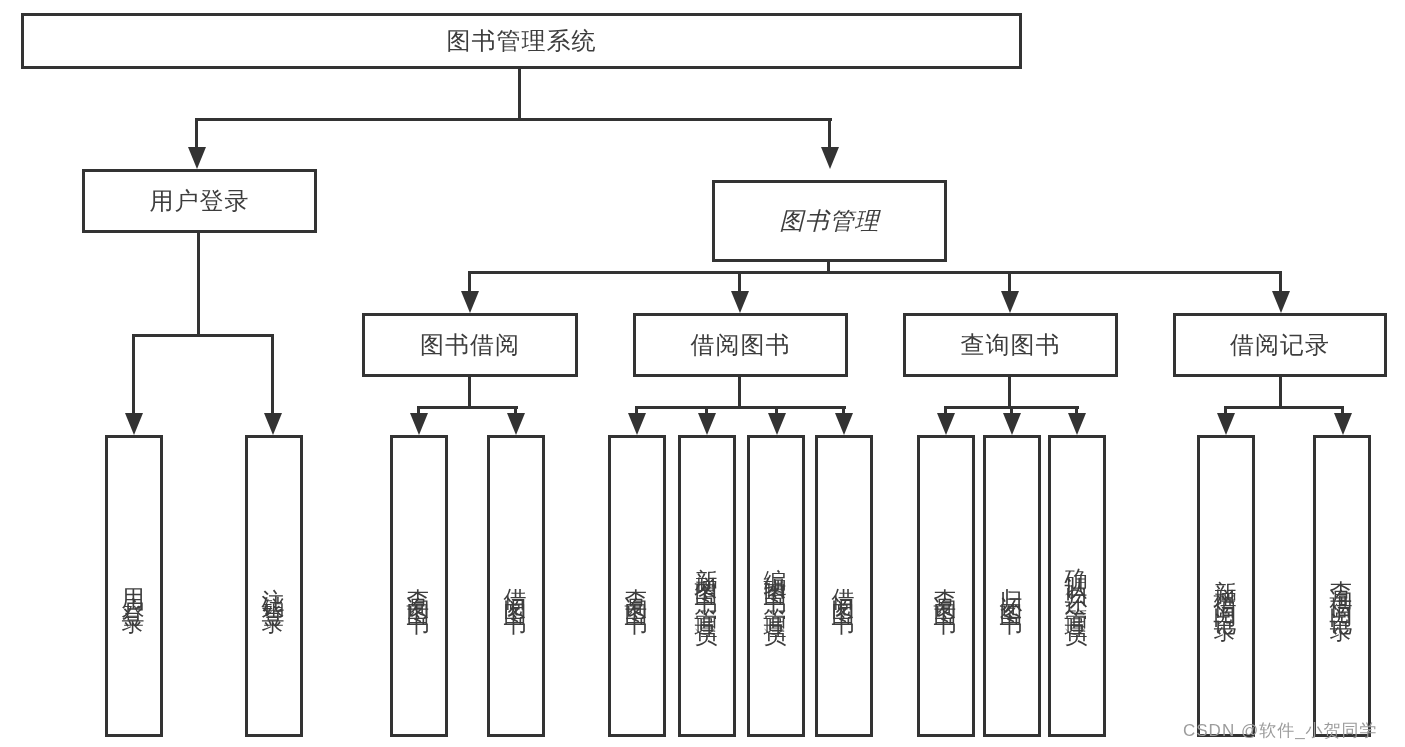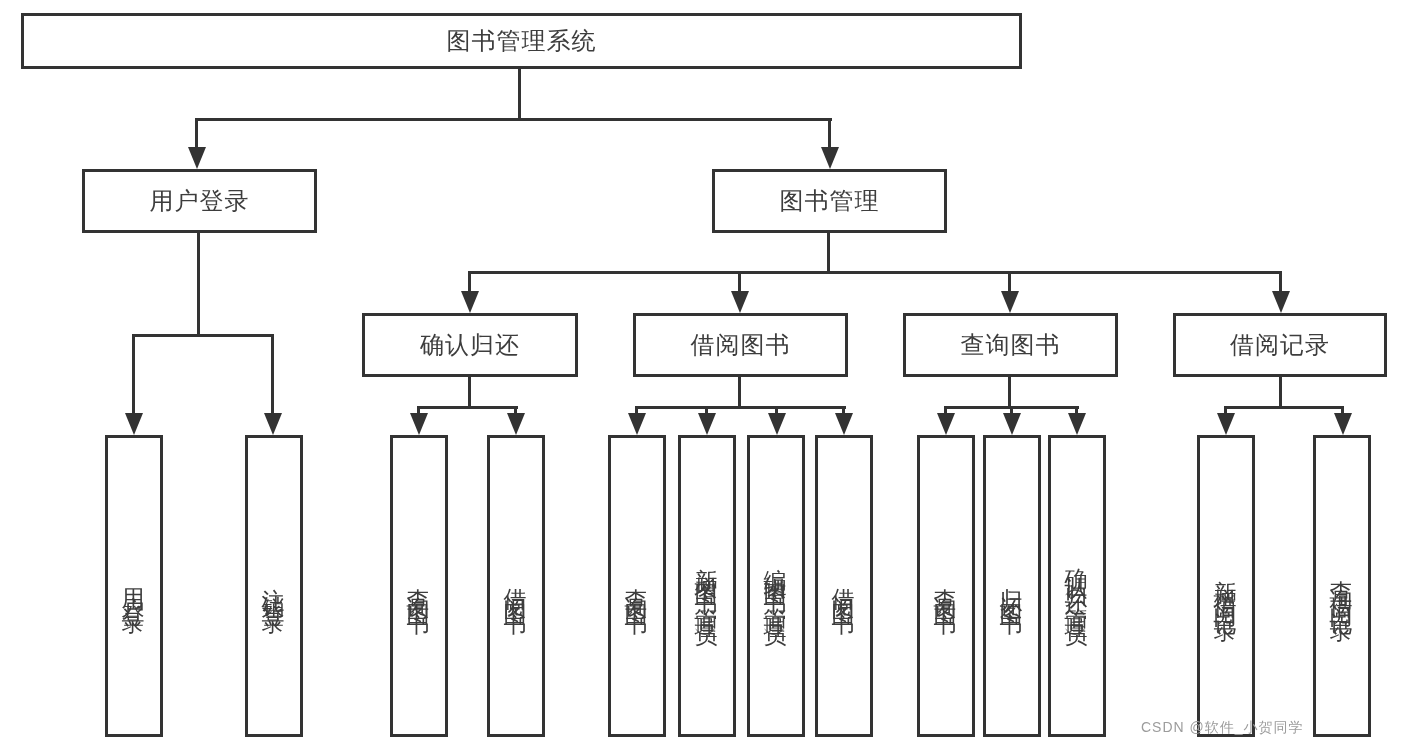--- a/index.html
+++ b/index.html
@@ -45,23 +45,23 @@
   .arrow {
     position: absolute;
     width: 0; height: 0;
     border-left: 9px solid transparent;
     border-right: 9px solid transparent;
     border-top: 22px solid var(--line);
     z-index: 1;
   }
   .watermark {
     position: absolute;
-    left: 1141px;
+    left: 1183px;
     top: 719px;
-    font-size: 14px;
+    font-size: 17px;
     color: var(--wm);
     letter-spacing: 1px;
     white-space: nowrap;
     z-index: 3;
   }
 </style>
 </head>
 <body>
 
 <div class="stage" style="--line: #333333; --text: #3d3d3d; --bg: #ffffff; --wm: #9c9c9c;">
@@ -73,21 +73,21 @@
   <div class="vline" style="left:518px; top:69px; height:50px;"></div>
   <div class="hline" style="left:196px; top:118px; width:636px;"></div>
   <div class="vline" style="left:195px; top:118px; height:32px;"></div>
   <div class="arrow" style="left:188px; top:147px;"></div>
   <div class="vline" style="left:828px; top:118px; height:32px;"></div>
   <div class="arrow" style="left:821px; top:147px;"></div>
 
   <div class="node" style="left:82px; top:169px; width:235px; height:64px;">
     <span class="lbl">用户登录</span>
   </div>
-  <div class="node" style="left:712px; top:169px; width:235px; height:64px;">
+  <div class="node" style="left:712px; top:180px; width:235px; height:82px;font-style:italic;">
     <span class="lbl">图书管理</span>
   </div>
 
   <div class="vline" style="left:197px; top:233px; height:104px;"></div>
   <div class="hline" style="left:132px; top:334px; width:142px;"></div>
   <div class="vline" style="left:132px; top:334px; height:82px;"></div>
   <div class="arrow" style="left:125px; top:413px;"></div>
   <div class="vline" style="left:271px; top:334px; height:82px;"></div>
   <div class="arrow" style="left:264px; top:413px;"></div>
 
@@ -96,21 +96,21 @@
   <div class="vline" style="left:468px; top:271px; height:24px;"></div>
   <div class="arrow" style="left:461px; top:291px;"></div>
   <div class="vline" style="left:738px; top:271px; height:24px;"></div>
   <div class="arrow" style="left:731px; top:291px;"></div>
   <div class="vline" style="left:1008px; top:271px; height:24px;"></div>
   <div class="arrow" style="left:1001px; top:291px;"></div>
   <div class="vline" style="left:1279px; top:271px; height:24px;"></div>
   <div class="arrow" style="left:1272px; top:291px;"></div>
 
   <div class="node" style="left:362px; top:313px; width:216px; height:64px;">
-    <span class="lbl">确认归还</span>
+    <span class="lbl">图书借阅</span>
   </div>
   <div class="node" style="left:633px; top:313px; width:215px; height:64px;">
     <span class="lbl">借阅图书</span>
   </div>
   <div class="node" style="left:903px; top:313px; width:215px; height:64px;">
     <span class="lbl">查询图书</span>
   </div>
   <div class="node" style="left:1173px; top:313px; width:214px; height:64px;">
     <span class="lbl">借阅记录</span>
   </div>

